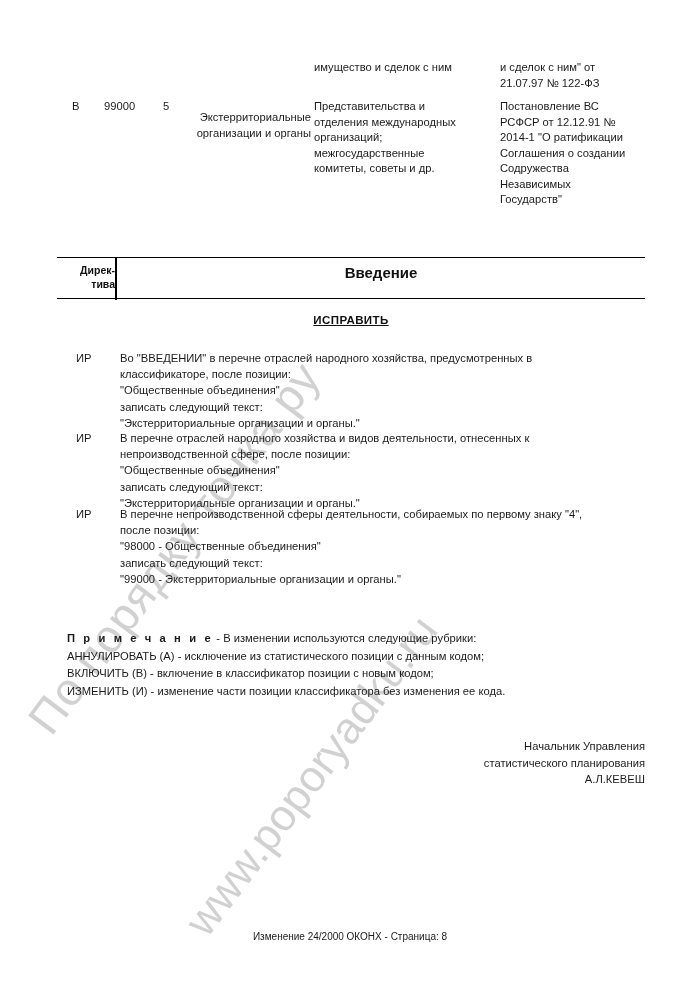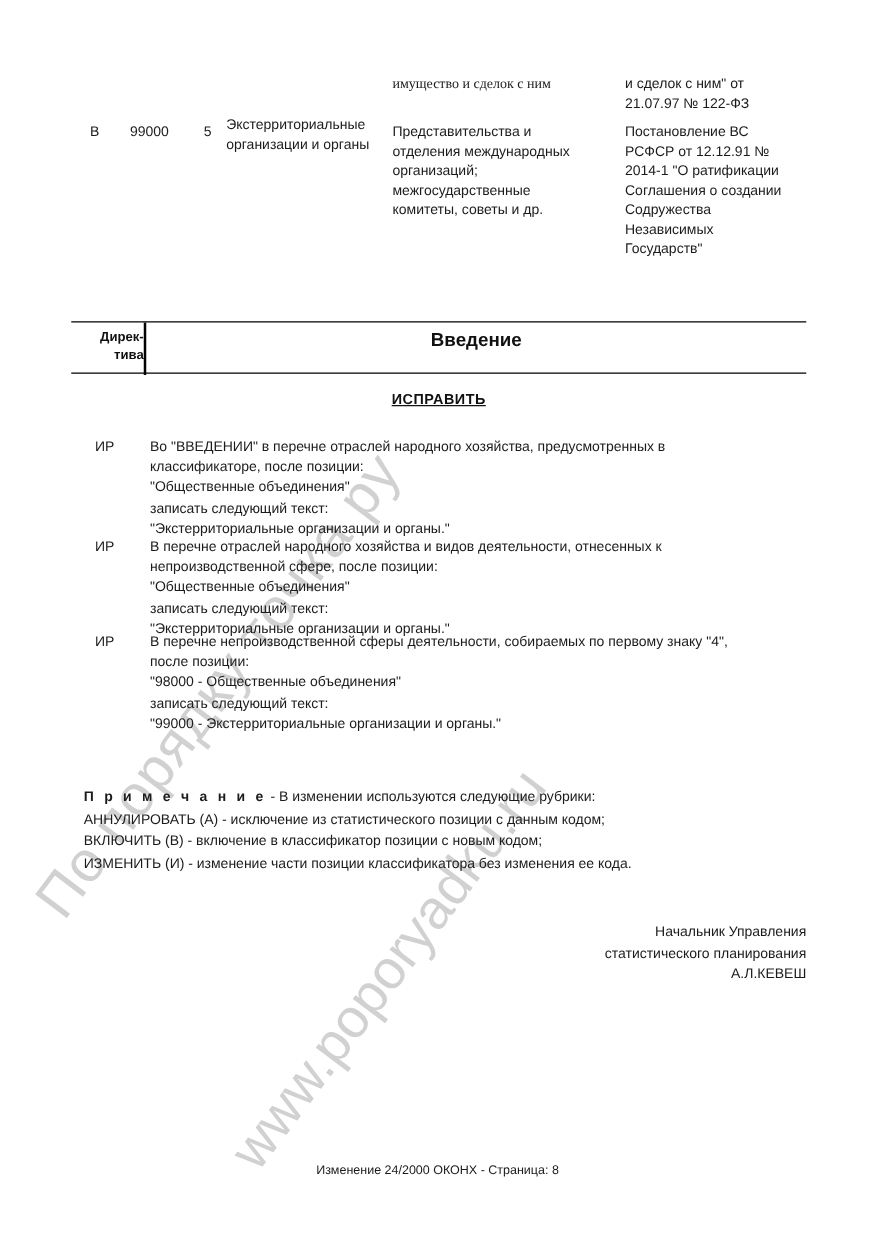--- a/index.html
+++ b/index.html
@@ -202,30 +202,30 @@
 <div class="page">
 
   <div class="watermark-layer">
     <div class="wm wm-1">По порядку точка ру</div>
     <div class="wm wm-2">www.poporyadku.ru</div>
   </div>
 
   <div class="content">
 
     <div class="reg-row">
-      <div class="cell cell-desc" style="top:60px;font-family:Liberation Serif, serif;">имущество и сделок с ним</div>
+      <div class="cell cell-desc" style="top:60px;">имущество и сделок с ним</div>
       <div class="cell cell-basis" style="top:60px; white-space:pre-line;">и сделок с ним" от
 21.07.97 № 122-ФЗ</div>
     </div>
 
     <div class="reg-row">
       <div class="cell cell-code-letter" style="top:99px;">В</div>
       <div class="cell cell-code-num" style="top:99px;">99000</div>
       <div class="cell cell-code-digit" style="top:99px;">5</div>
-      <div class="cell cell-name" style="top:93px; white-space:pre-line;">Экстерриториальные
+      <div class="cell cell-name" style="top:110px; white-space:pre-line;text-align:right;">Экстерриториальные
 организации и органы</div>
       <div class="cell cell-desc" style="top:99px; white-space:pre-line;">Представительства и
 отделения международных
 организаций;
 межгосударственные
 комитеты, советы и др.</div>
       <div class="cell cell-basis" style="top:99px; white-space:pre-line;">Постановление ВС
 РСФСР от 12.12.91 №
 2014-1 "О ратификации
 Соглашения о создании

